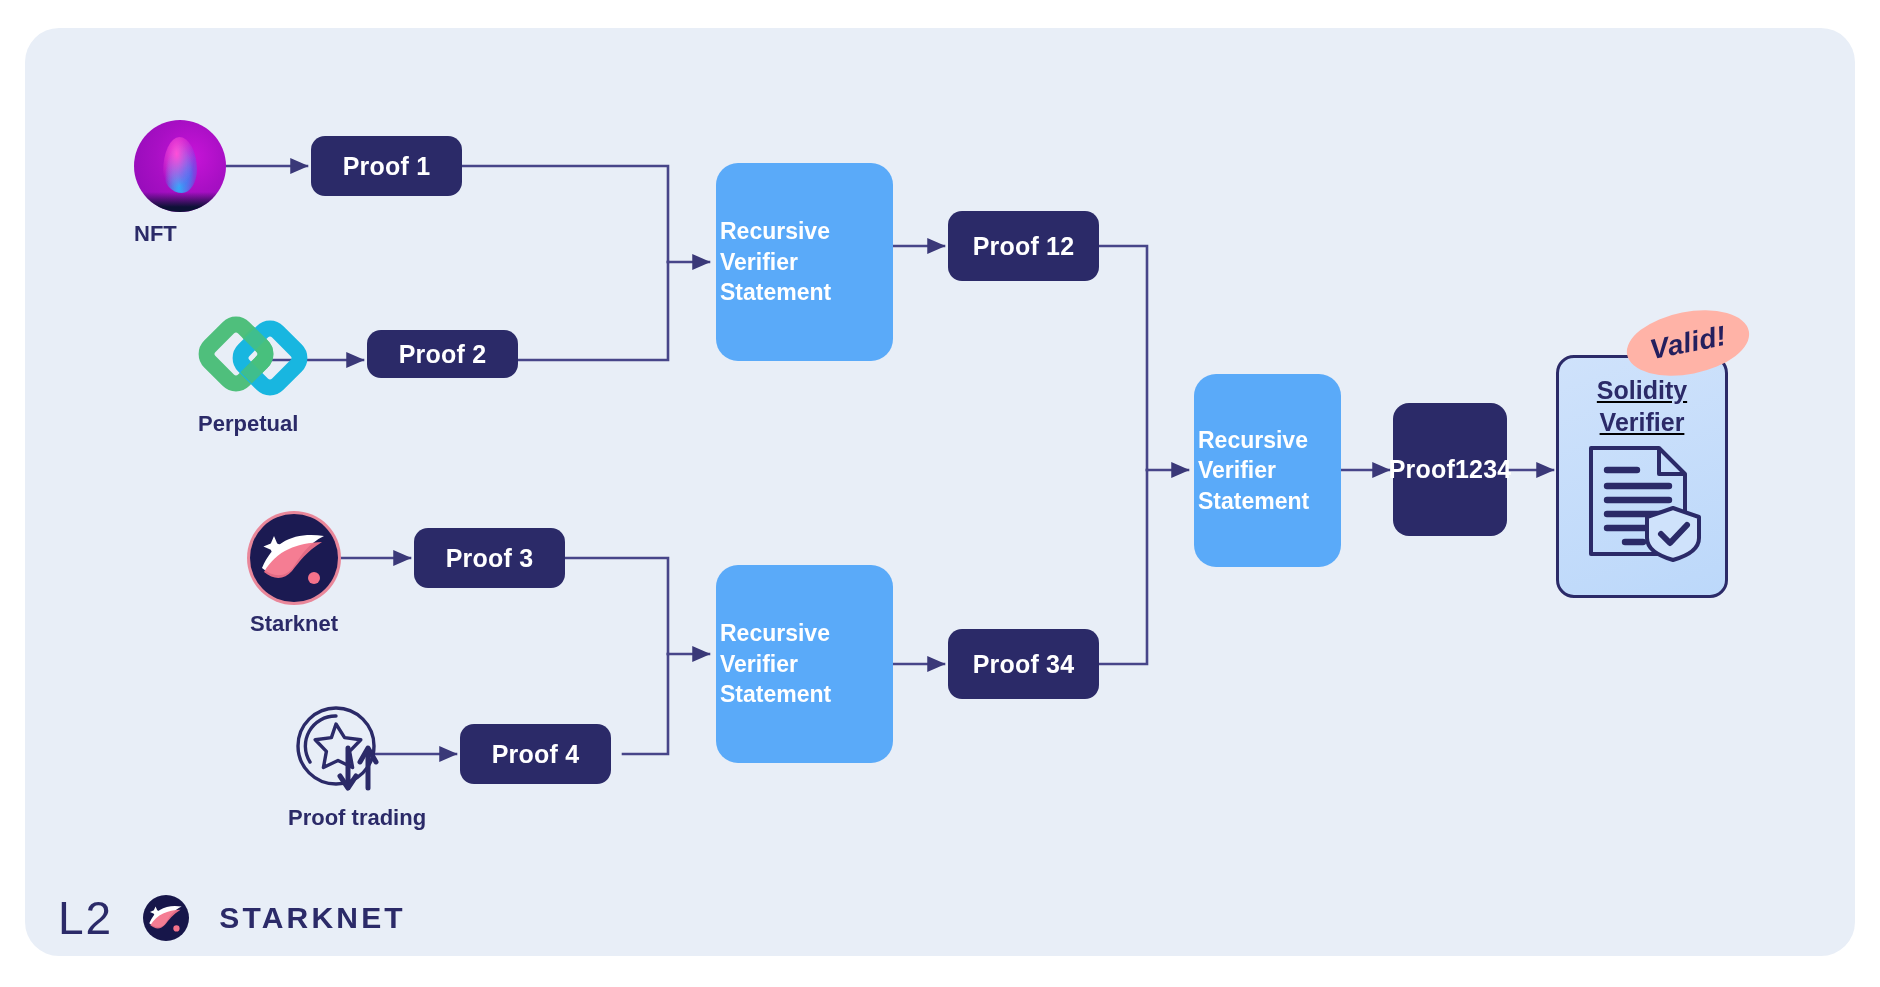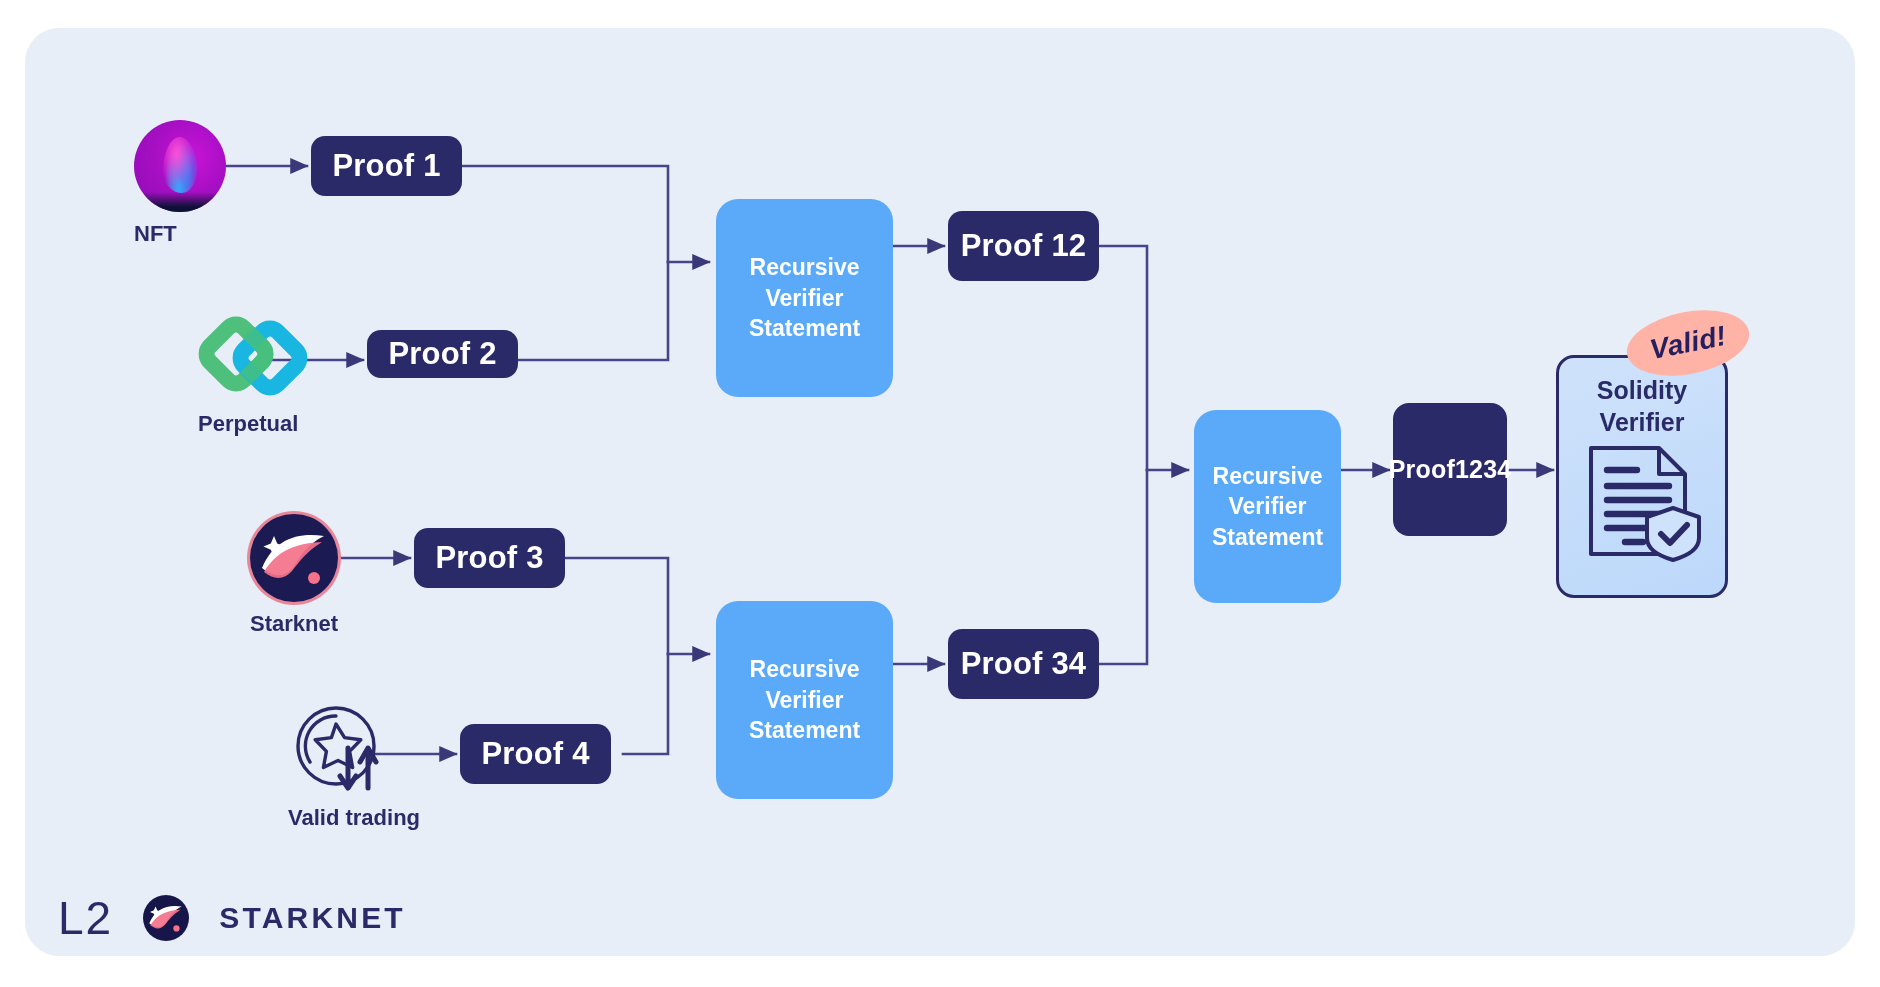--- a/index.html
+++ b/index.html
@@ -18,30 +18,29 @@
   
   .node{position:absolute;box-sizing:border-box;}
 
   
   .proof{
     background:#2b2a68;color:#ffffff;border-radius:14px;
     display:flex;align-items:center;justify-content:center;
     font-weight:700;line-height:1.15;text-align:center;
     letter-spacing:.2px;
   }
-  .proof.small{font-size:31px;text-align:right;}
+  .proof.small{font-size:25px;text-align:right;}
   .proof.tall{font-size:25px;border-radius:16px;}
 
   
   .rvs{
     background:#5aaaf9;color:#ffffff;border-radius:22px;
-    display:flex;align-items:center;justify-content:center;
+    display:flex;align-items:flex-start;justify-content:center;
     font-weight:700;font-size:23px;line-height:1.32;text-align:center;
-    padding:0 10px;
-    margin-top:36px;
+    padding:0 4px;
   }
 
   
   .source{position:absolute;display:flex;flex-direction:column;align-items:flex-start;}
   .source .cap{
     margin-top:9px;color:#2b2a68;font-weight:700;font-size:22px;white-space:nowrap;
   }
 
   .ico{position:relative;}
 
@@ -191,21 +190,21 @@
           <path d="M48,24 l8.6,13.6 16.2,2.2 -11.2,11.6 3,16.2 -14.6,-7.2 -14.6,7.2 3,-16.2 -11.2,-11.6 16.2,-2.2 Z"></path>
         </g>
         <g fill="none" stroke="#2b2a68" stroke-width="5" stroke-linecap="round" stroke-linejoin="round">
           <path d="M60,48 L60,86"></path>
             <path d="M52,76 L60,88 L68,76"></path>
           <path d="M80,88 L80,50"></path>
             <path d="M72,62 L80,48 L88,62"></path>
         </g>
       </svg>
     </div>
-    <div class="cap">Valid trading</div>
+    <div class="cap">Proof trading</div>
   </div>
 
   <div class="node proof small" style="left:311px;top:136px;width:151px;height:60px;">Proof 1</div>
   <div class="node proof small" style="left:367px;top:330px;width:151px;height:48px;">Proof 2</div>
   <div class="node proof small" style="left:414px;top:528px;width:151px;height:60px;">Proof 3</div>
   <div class="node proof small" style="left:460px;top:724px;width:151px;height:60px;">Proof 4</div>
 
   <div class="node proof small" style="left:948px;top:211px;width:151px;height:70px;">Proof 12</div>
   <div class="node proof small" style="left:948px;top:629px;width:151px;height:70px;">Proof 34</div>
 
@@ -226,21 +225,21 @@
     <span>Verifier</span>
     <span>Statement</span>
   </div>
 
   <div class="node rvs" style="left:1194px;top:374px;width:147px;height:193px;flex-direction:column;">
     <span>Recursive</span>
     <span>Verifier</span>
     <span>Statement</span>
   </div>
 
-  <div class="node solcard" style="left:1556px;top:355px;width:172px;height:243px;">
+  <div class="node solcard" style="left:1556px;top:355px;width:172px;height:243px;text-decoration:underline;">
     <div class="title">
       <span>Solidity</span><br>
       <span>Verifier</span>
     </div>
     <svg width="122" height="118" viewBox="0 0 122 118" style="margin-top:4px;">
       <g fill="none" stroke="#2b2a68" stroke-width="4" stroke-linejoin="round">
         <path d="M10,6 L78,6 L104,32 L104,112 L10,112 Z"></path>
         <path d="M78,6 L78,32 L104,32"></path>
       </g>
       <g stroke="#2b2a68" stroke-width="6.4" stroke-linecap="round">

